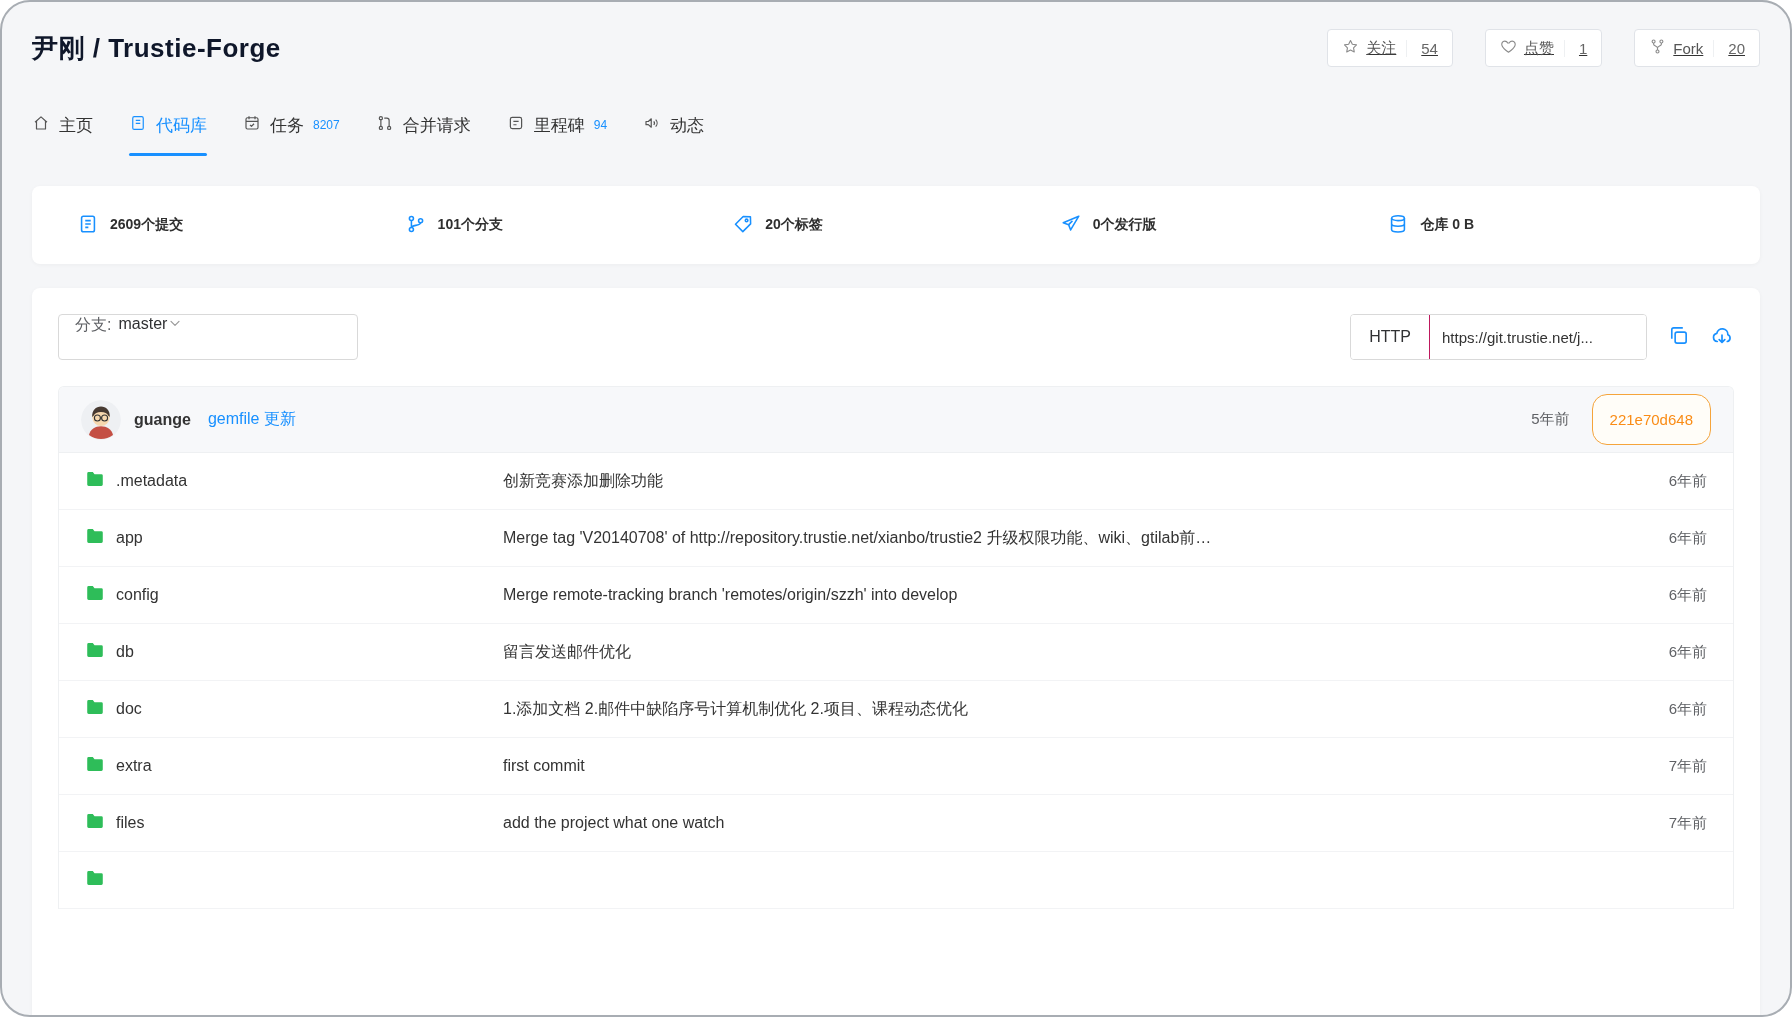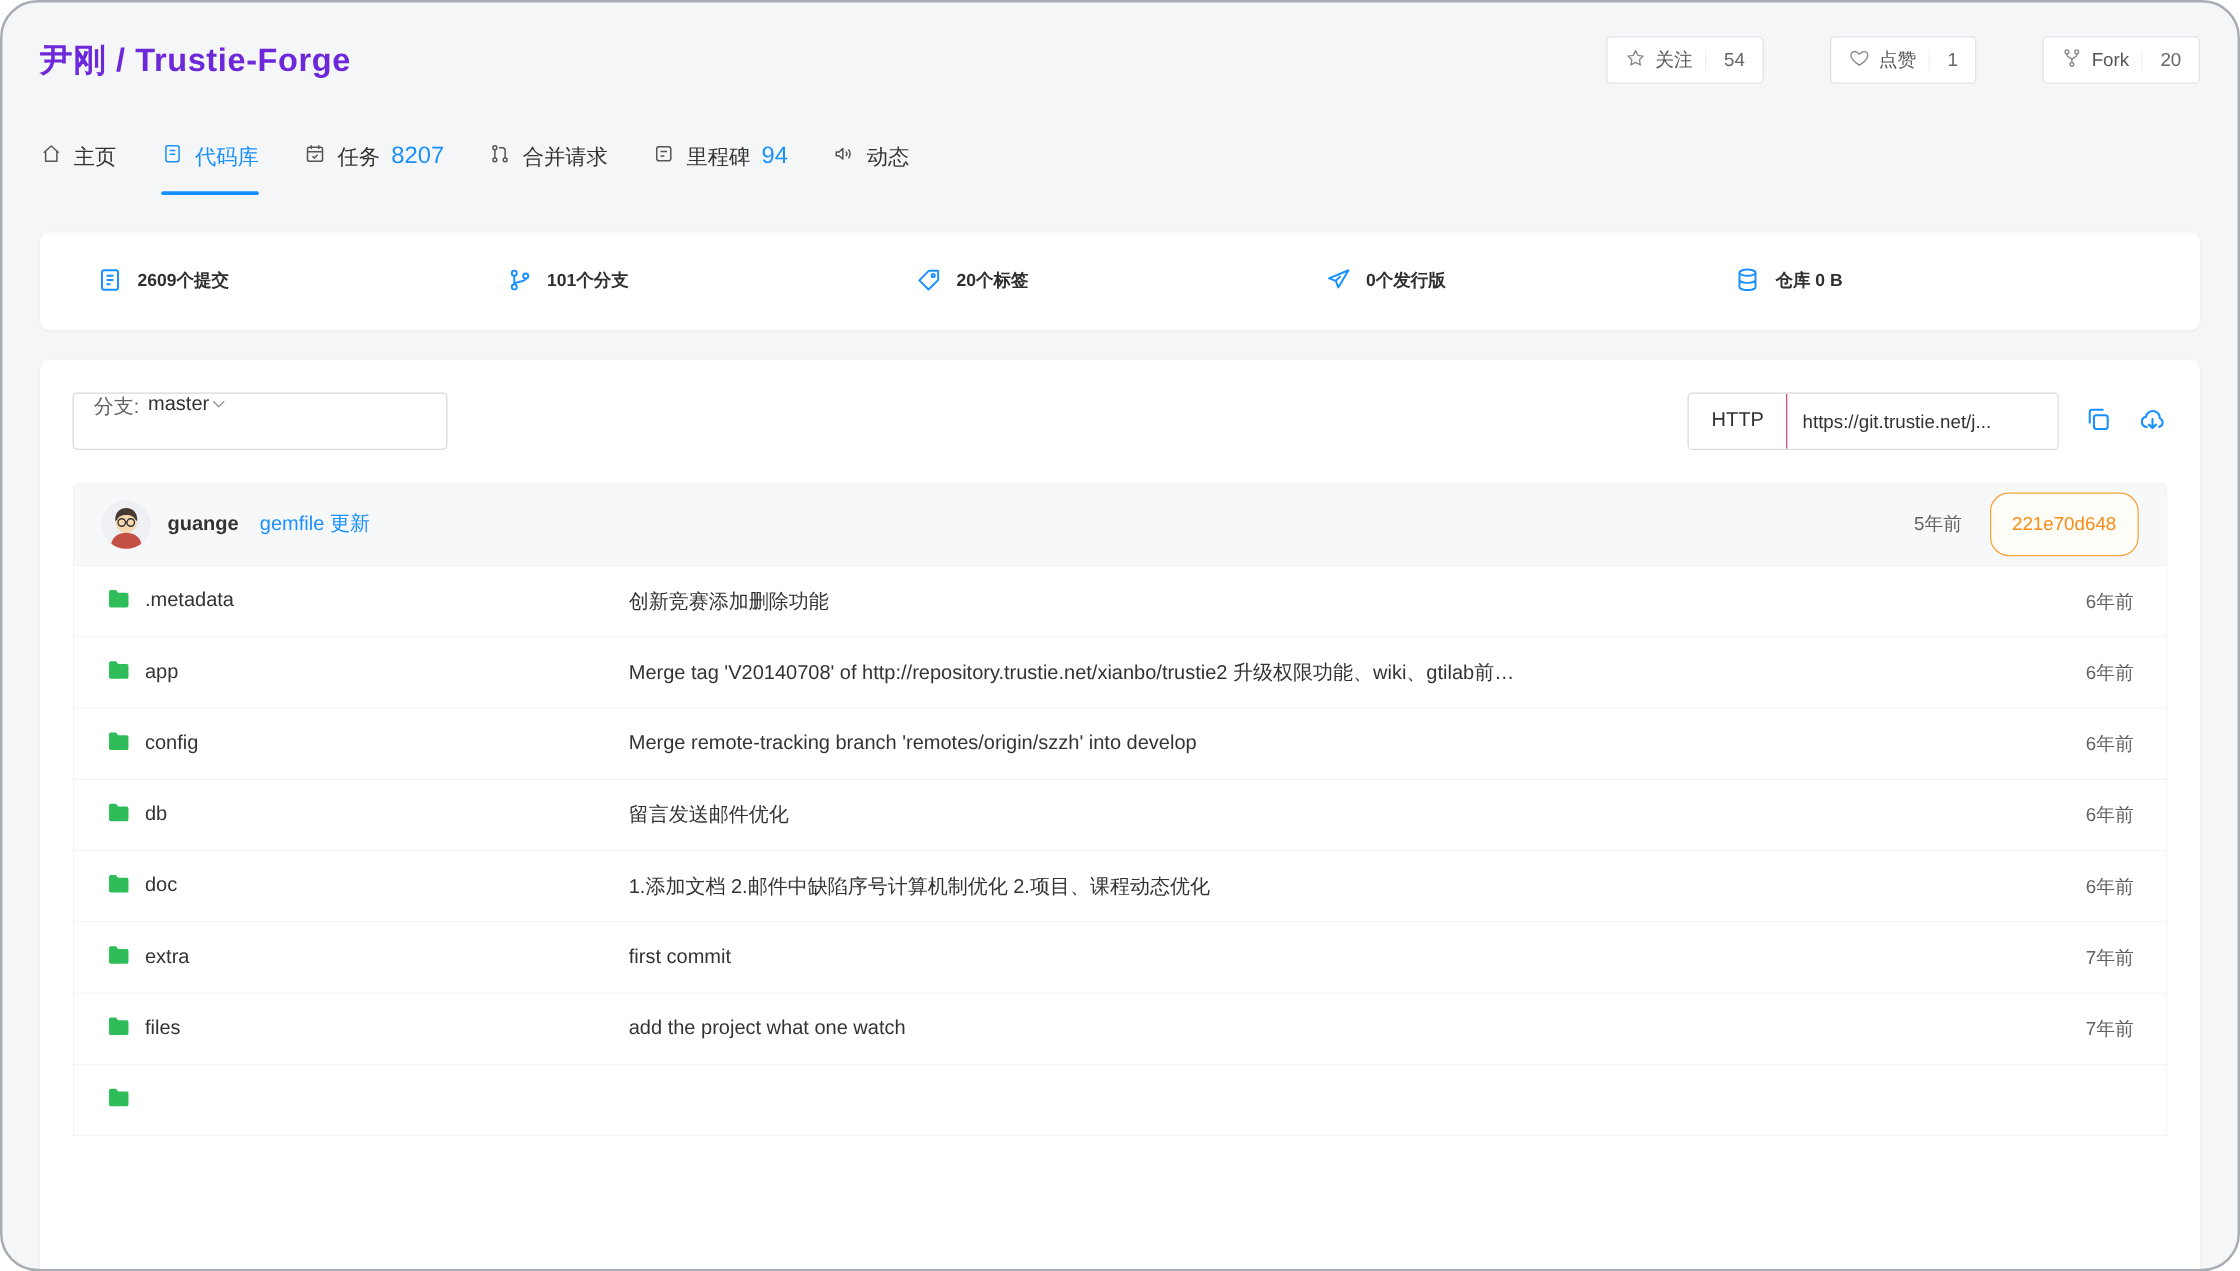--- a/index.html
+++ b/index.html
@@ -7,22 +7,22 @@
   body { font-family: "Liberation Sans", "DejaVu Sans", sans-serif; color: #333; }
 
   .frame {
     position: relative; width: 1792px; height: 1017px;
     border: 2px solid #a8adb3; border-radius: 30px;
     background: #f5f6f8; overflow: hidden;
   }
 
   
   .topbar { height: 92px; padding: 0 30px; display: flex; align-items: center; justify-content: space-between; }
-  .page-title { font-size: 26px; font-weight: 600; color: #6d28d9; letter-spacing: .5px; }
-  .actions { display: flex; align-items: center; gap: 53px; }
+  .page-title { font-size: 26px; font-weight: 600; color: #0f172a; letter-spacing: .5px; }
+  .actions { display: flex; align-items: center; gap: 32px; text-decoration: underline; }
   .act-btn {
     display: inline-flex; align-items: center; height: 38px; padding: 0 14px;
     background: #fff; border: 1px solid #e0e3e8; border-radius: 4px;
     font-size: 15px; color: #555; cursor: pointer; font-family: inherit;
   }
   .act-btn svg { margin-right: 7px; color: #8c8c8c; }
   .act-btn .count { margin-left: 10px; padding-left: 14px; border-left: 1px solid #eef0f2; color: #666; min-width: 18px; text-align: center; }
 
   
   .tabs { height: 62px; padding: 0 30px; display: flex; align-items: stretch; gap: 36px; }
@@ -30,21 +30,21 @@
     position: relative; display: inline-flex; align-items: center; gap: 9px;
     font-size: 17px; color: #333; cursor: pointer; text-decoration: none;
   }
   .tab svg { color: #555; }
   .tab.active { color: #1890ff; }
   .tab.active svg { color: #1890ff; }
   .tab.active::after {
     content: ""; position: absolute; left: 0; right: 0; bottom: 0;
     height: 3px; background: #1890ff; border-radius: 2px;
   }
-  .tab .badge { color: #1890ff; font-size: 19px; }
+  .tab .badge { color: #1890ff; font-size: 12px; }
 
   
   .stats-card {
     margin: 30px 30px 24px; height: 78px; background: #fff; border-radius: 8px;
     box-shadow: 0 1px 4px rgba(0,0,0,.04);
     display: flex; align-items: center; padding: 0 45px;
   }
   .stat { flex: 1; display: flex; align-items: center; gap: 11px; font-size: 14px; font-weight: 600; color: #2f2f2f; cursor: pointer; }
   .stat svg { color: #1890ff; flex: 0 0 auto; }
 

